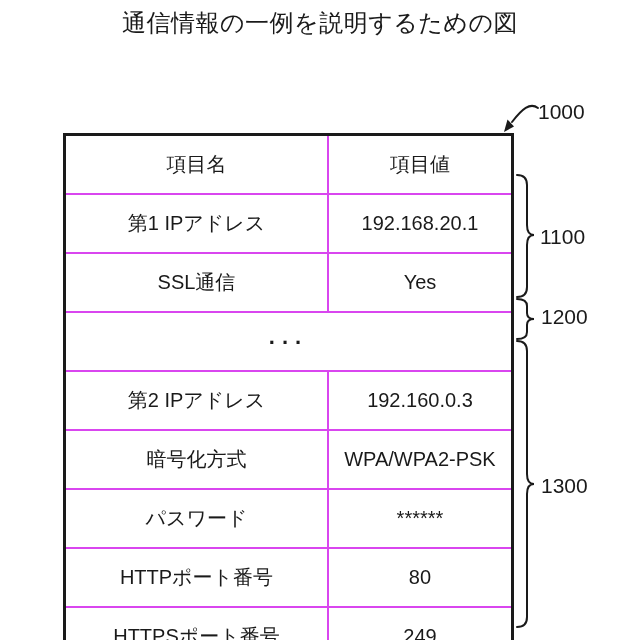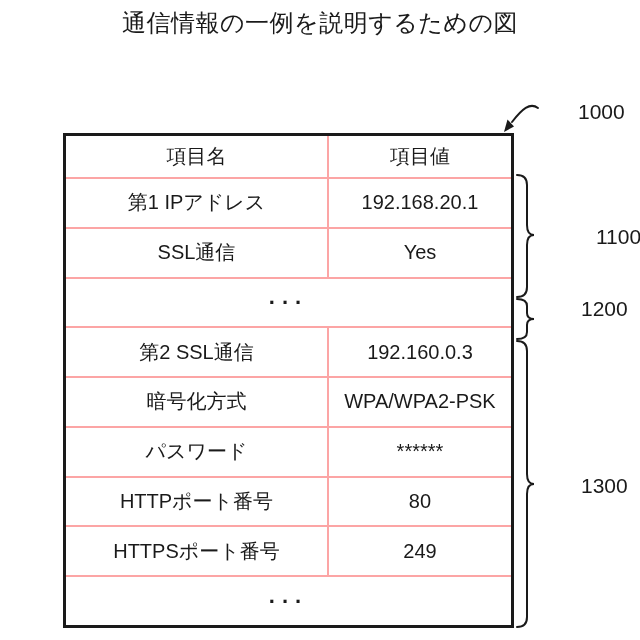--- a/index.html
+++ b/index.html
@@ -36,49 +36,48 @@
     width: 451px;
     height: 495px;
     border-collapse: collapse;
     table-layout: fixed;
     background: #ffffff;
   }
   table.info-table col.c1 { width: 58.8%; }
   table.info-table col.c2 { width: 41.2%; }
   table.info-table th,
   table.info-table td {
-    border: 2px solid #fca5a5;
+    border: 2px solid #d946ef;
     text-align: center;
     vertical-align: middle;
     font-size: 20px;
     font-weight: normal;
-    padding: 0;
+    padding: 8px;
     height: 41px;
     white-space: nowrap;
     overflow: hidden;
   }
   table.info-table { border: 3px solid #1a1a1a; }
   tr.ellipsis-row td .dots {
     display: inline-block;
     transform: translateY(-5px);
     font-weight: bold;
     font-size: 22px;
     letter-spacing: 7px;
   }
   .ref-label {
     position: absolute;
     font-size: 21px;
     line-height: 1;
     color: #1a1a1a;
     white-space: nowrap;
-    margin-left: 40px;
   }
   .ref-1000 { left: 538px; top: 101px; }
-  .ref-1100 { left: 556px; top: 226px; }
-  .ref-1200 { left: 541px; top: 298px; }
+  .ref-1100 { left: 540px; top: 226px; }
+  .ref-1200 { left: 541px; top: 306px; }
   .ref-1300 { left: 541px; top: 475px; }
   svg.annotations {
     position: absolute;
     left: 0; top: 0;
     width: 640px;
     height: 640px;
     pointer-events: none;
   }
 </style>
 </head>
@@ -105,21 +104,21 @@
         <td>192.168.20.1</td>
       </tr>
       <tr>
         <td>SSL通信</td>
         <td>Yes</td>
       </tr>
       <tr class="ellipsis-row">
         <td colspan="2"><span class="dots">...</span></td>
       </tr>
       <tr>
-        <td>第2 SSL通信</td>
+        <td>第2 IPアドレス</td>
         <td>192.160.0.3</td>
       </tr>
       <tr>
         <td>暗号化方式</td>
         <td>WPA/WPA2-PSK</td>
       </tr>
       <tr>
         <td>パスワード</td>
         <td>******</td>
       </tr>

